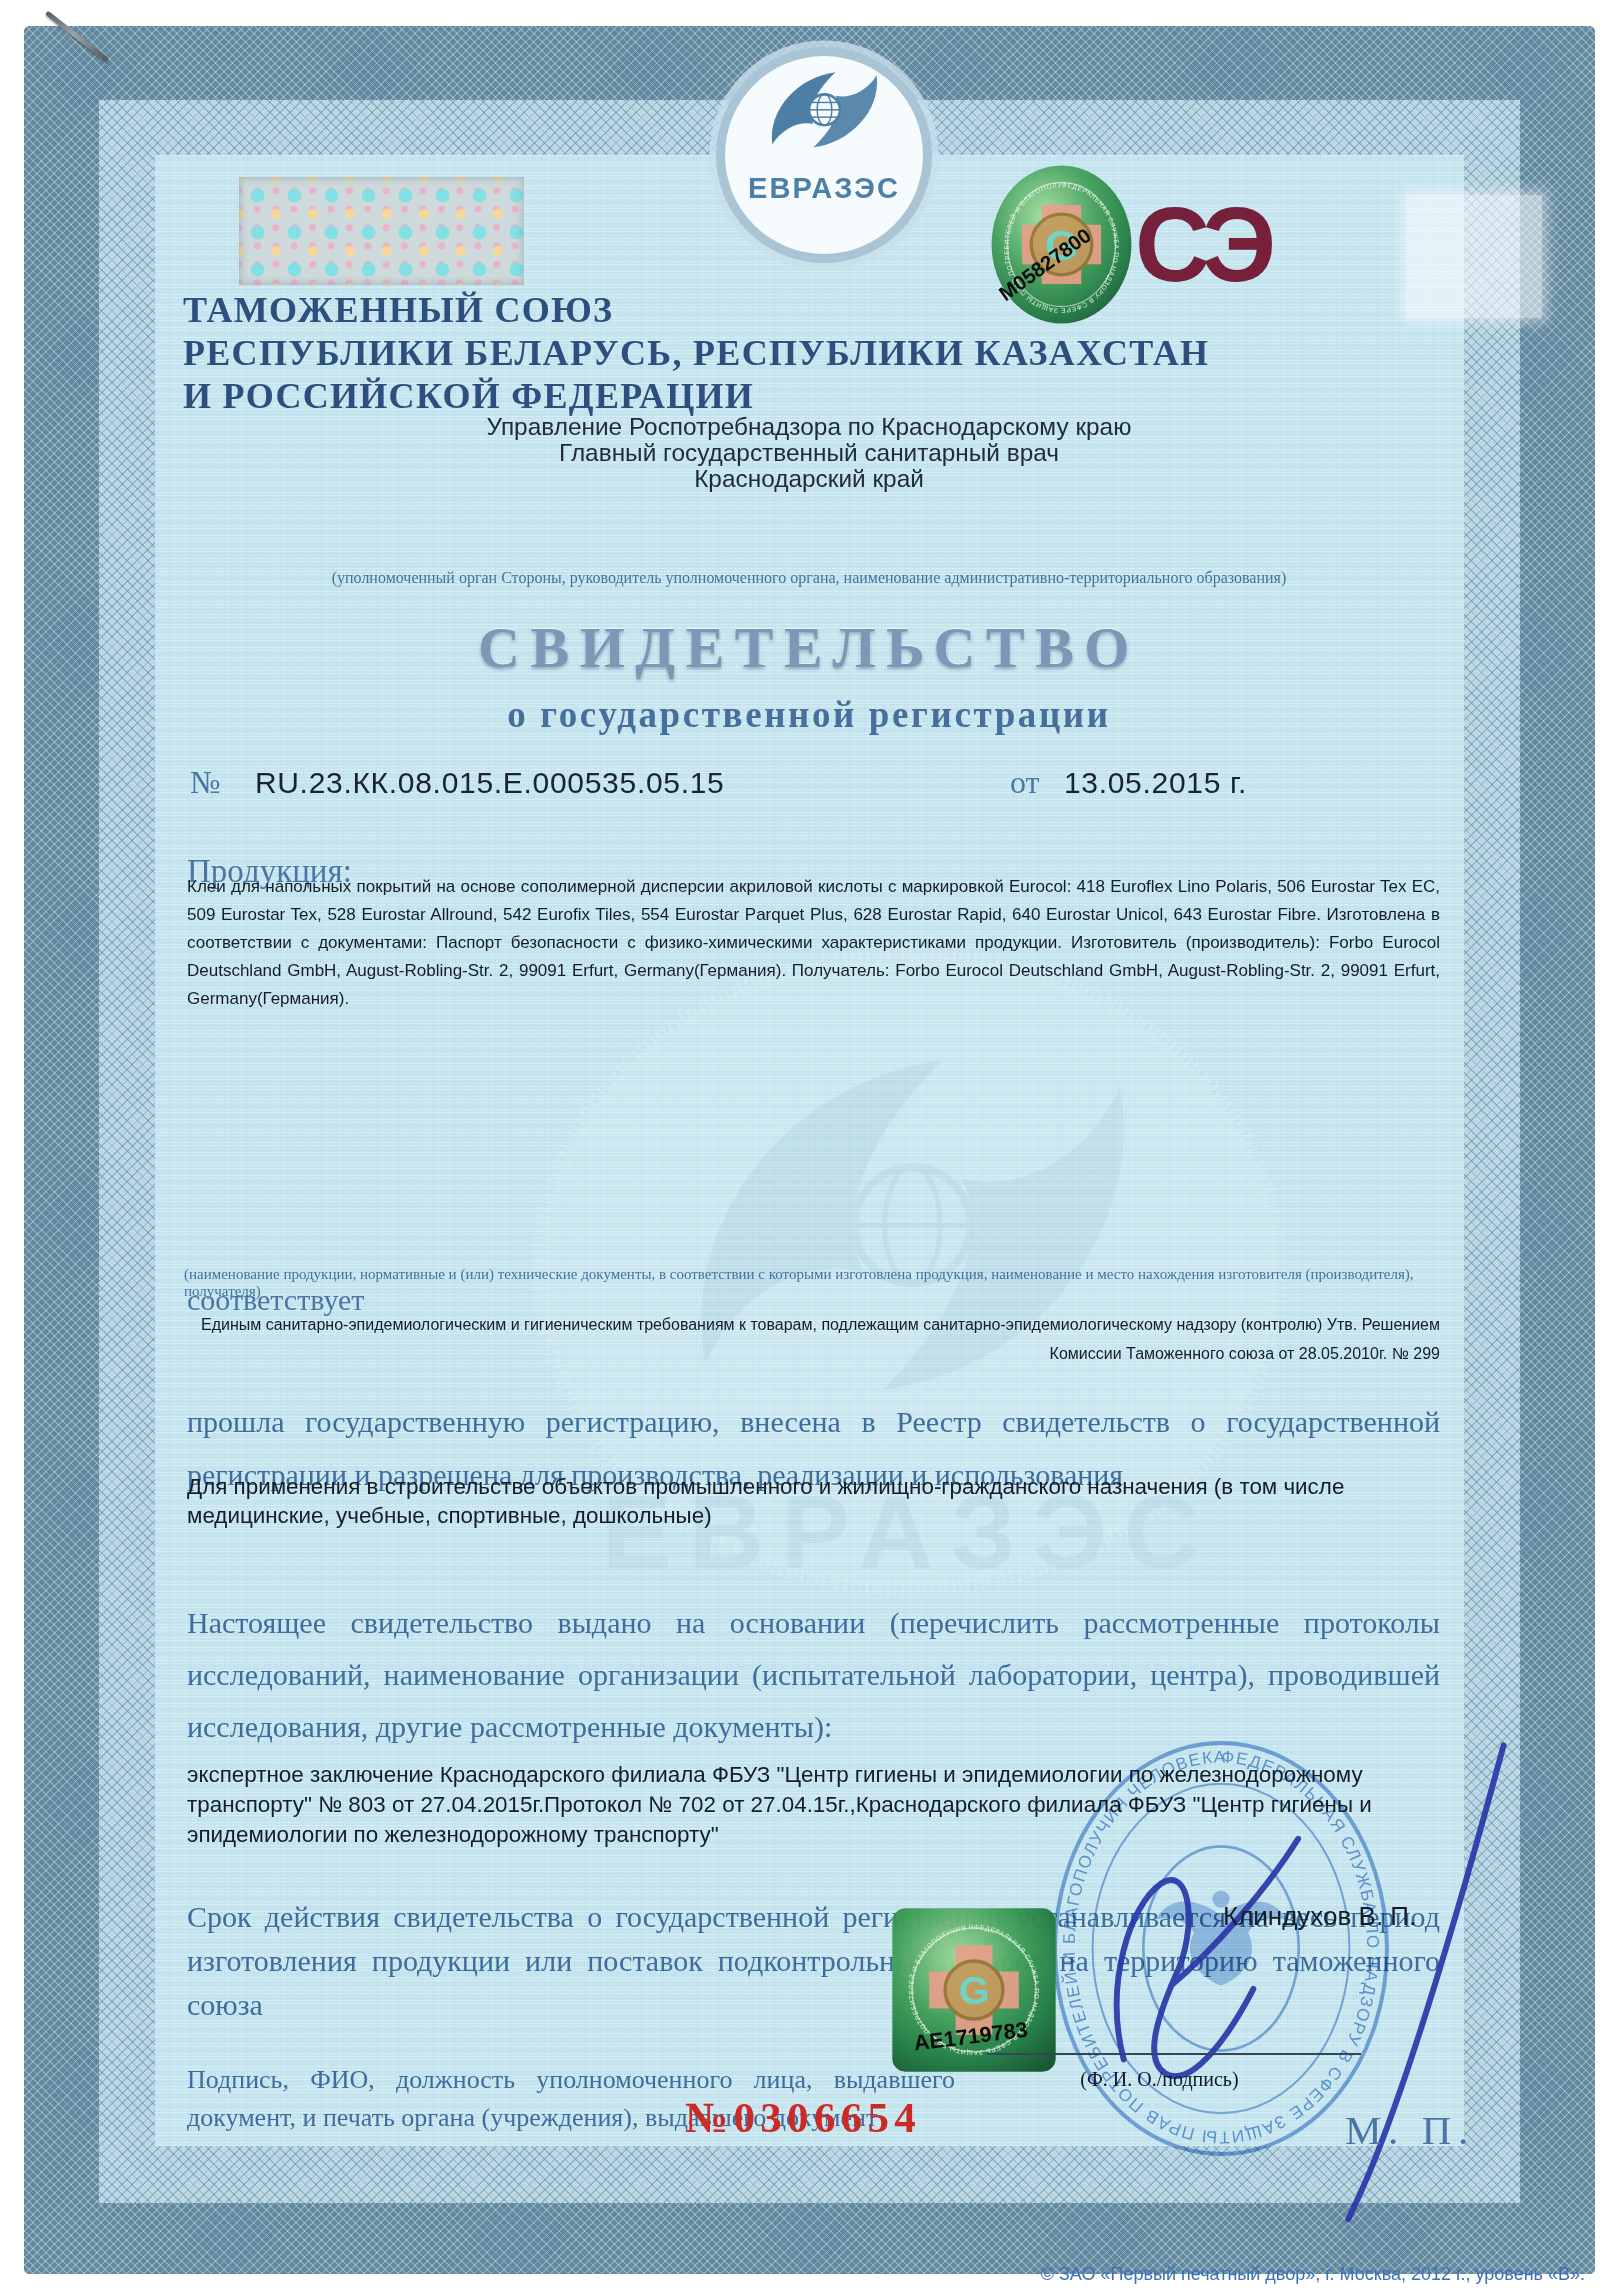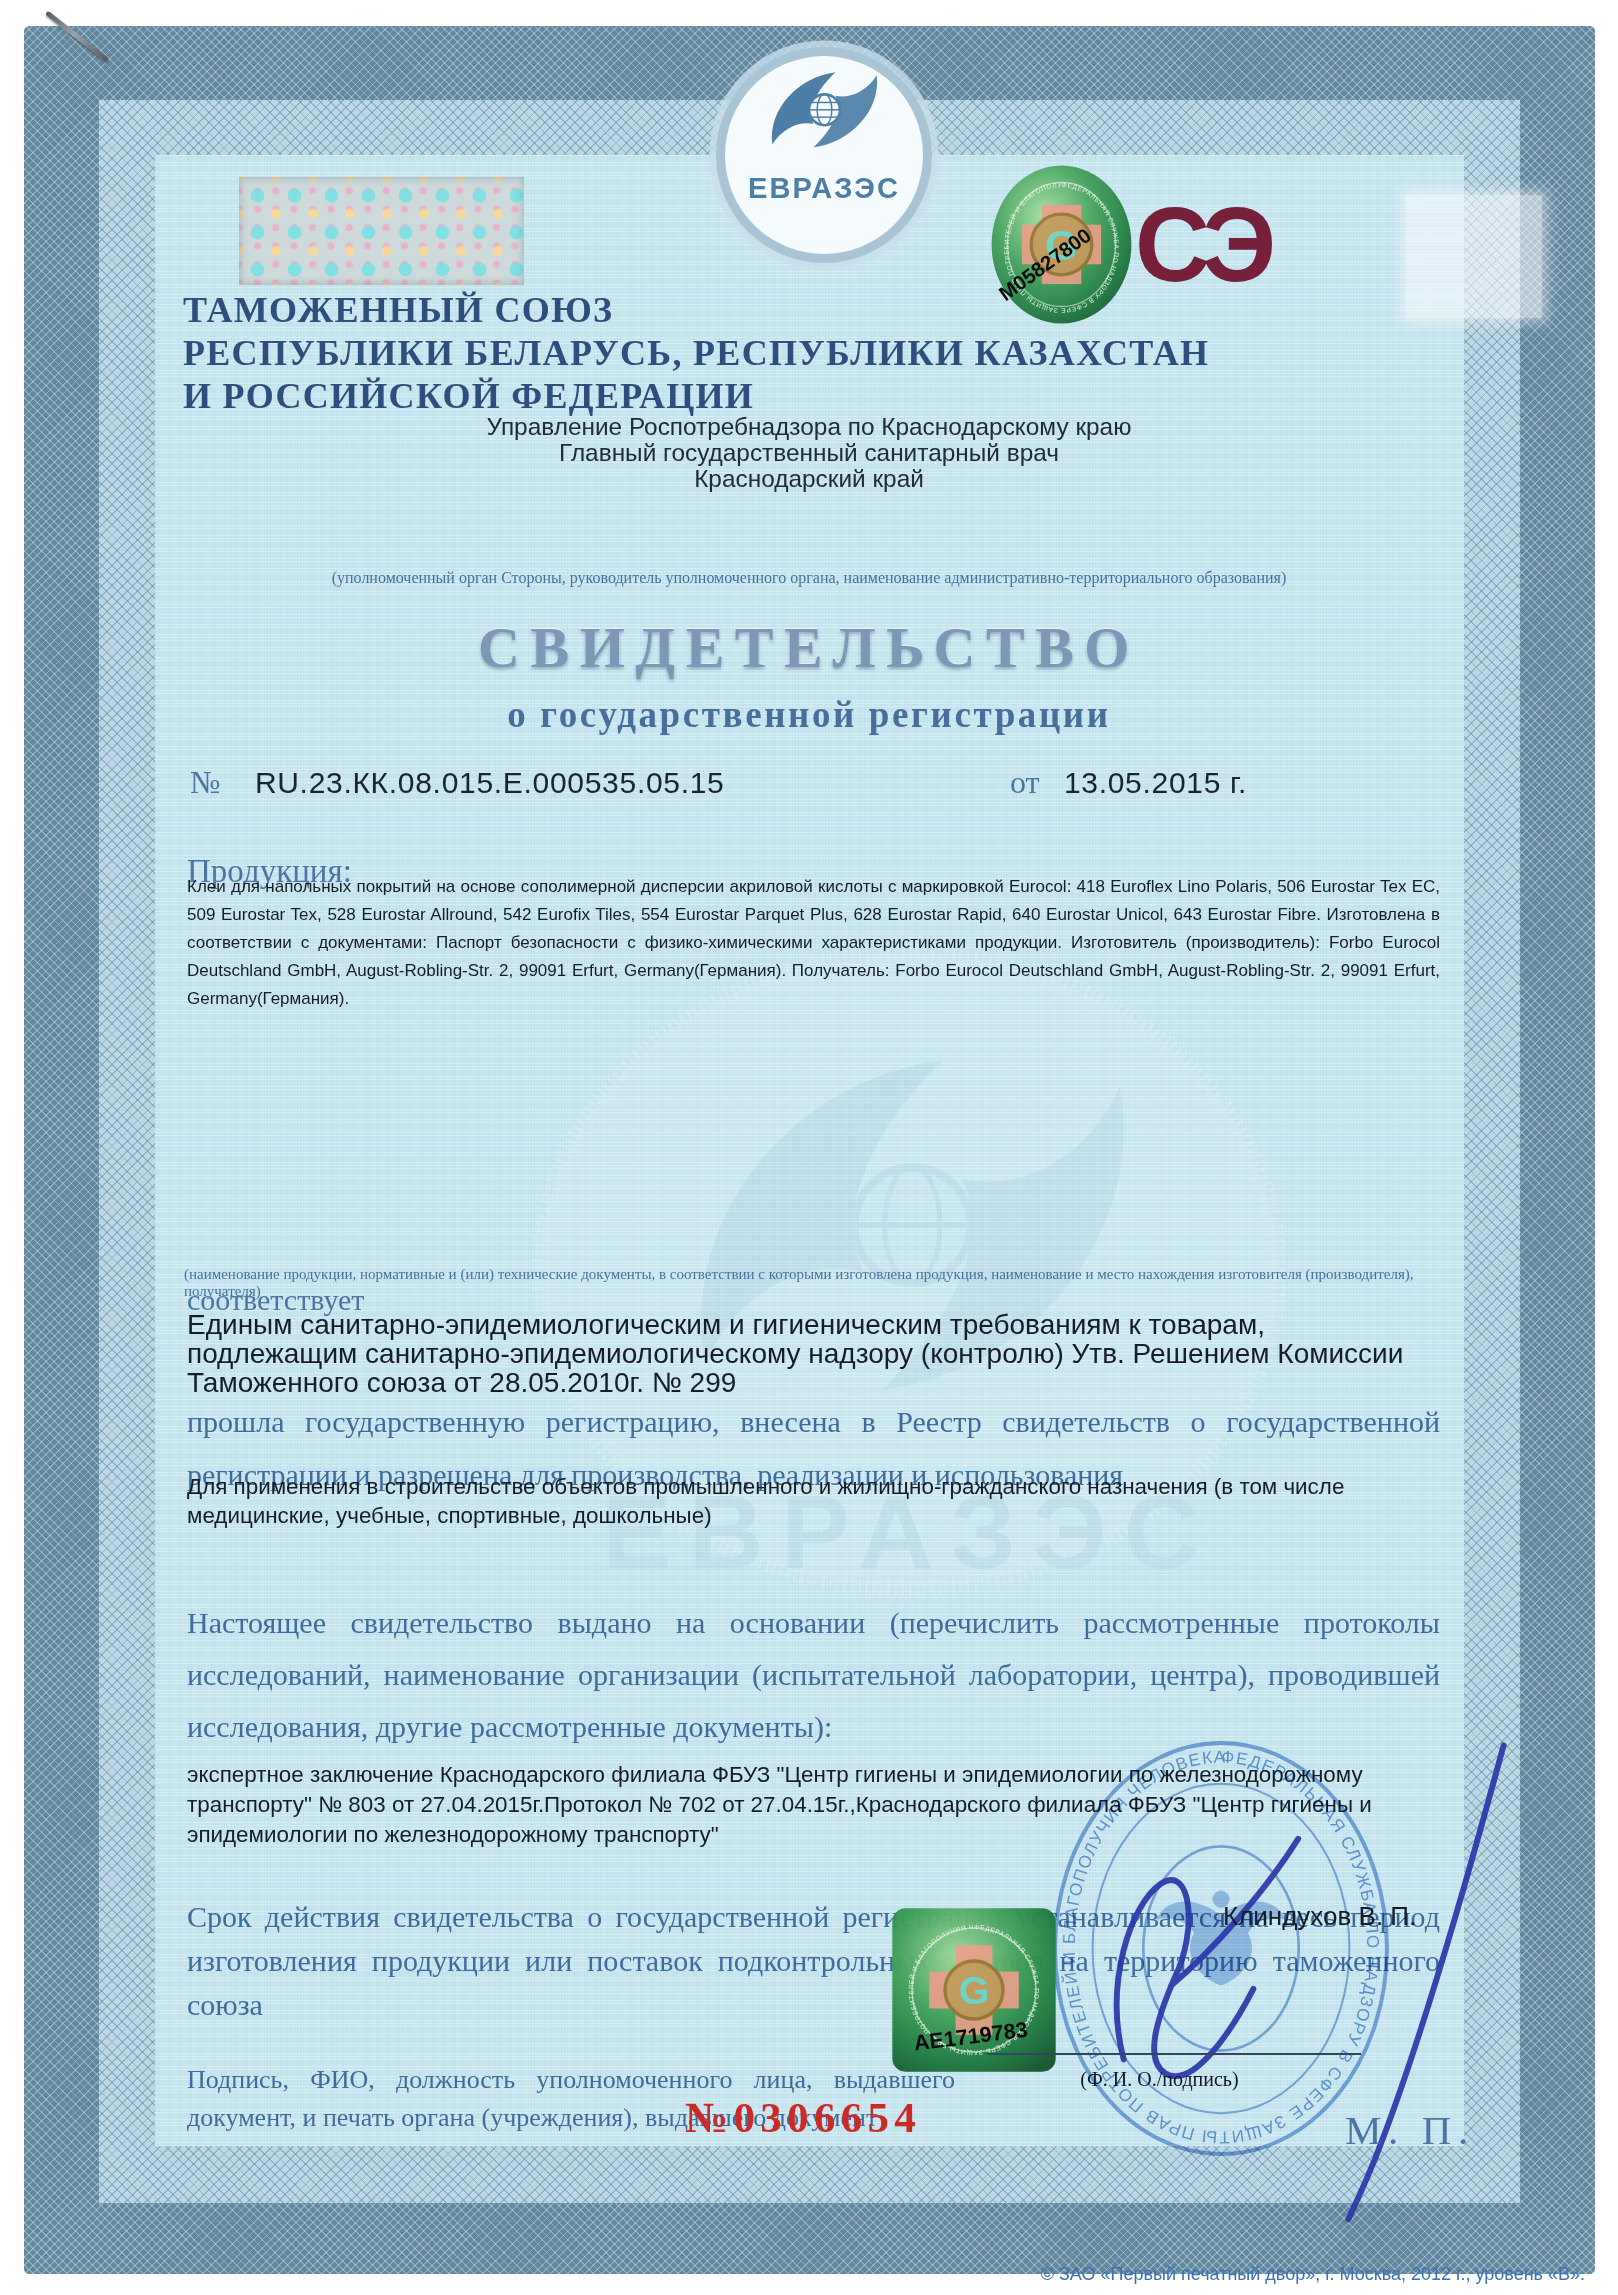--- a/index.html
+++ b/index.html
@@ -83,21 +83,21 @@
 
   .product-label{left:187px;top:812px;font-family:"Liberation Serif",serif;font-size:33px;
     color:#4a76a3;margin-top:41px;}
   .product-text{left:187px;top:855px;width:1253px;font-size:17px;line-height:28px;
     color:#141d28;text-align:justify;margin-top:18px;}
 
   .prod-caption{left:184px;top:1266px;width:1258px;font-family:"Liberation Serif",serif;
     font-size:15px;color:#44719e;}
 
   .sootv{left:187px;top:1283px;font-family:"Liberation Serif",serif;font-size:30px;color:#4a76a3;}
-  .edinym{left:187px;top:1310px;width:1253px;font-size:28px;line-height:29px;color:#141d28;}
+  .edinym{left:187px;top:1310px;width:1253px;font-size:16px;line-height:29px;color:#141d28;text-align:right;}
 
   .proshla{left:187px;top:1395px;width:1253px;font-family:"Liberation Serif",serif;
     font-size:30px;line-height:53px;color:#3e6c9c;text-align:justify;}
   .dlya{left:187px;top:1472px;width:1253px;font-size:22.4px;line-height:29px;color:#141d28;}
 
   .nastoyashee{left:187px;top:1597px;width:1253px;font-family:"Liberation Serif",serif;
     font-size:30px;line-height:52px;color:#3e6c9c;text-align:justify;}
   .expert{left:187px;top:1760px;width:1253px;font-size:22.4px;line-height:30px;color:#141d28;}
 
   .srok{left:187px;top:1895px;width:1253px;font-family:"Liberation Serif",serif;

